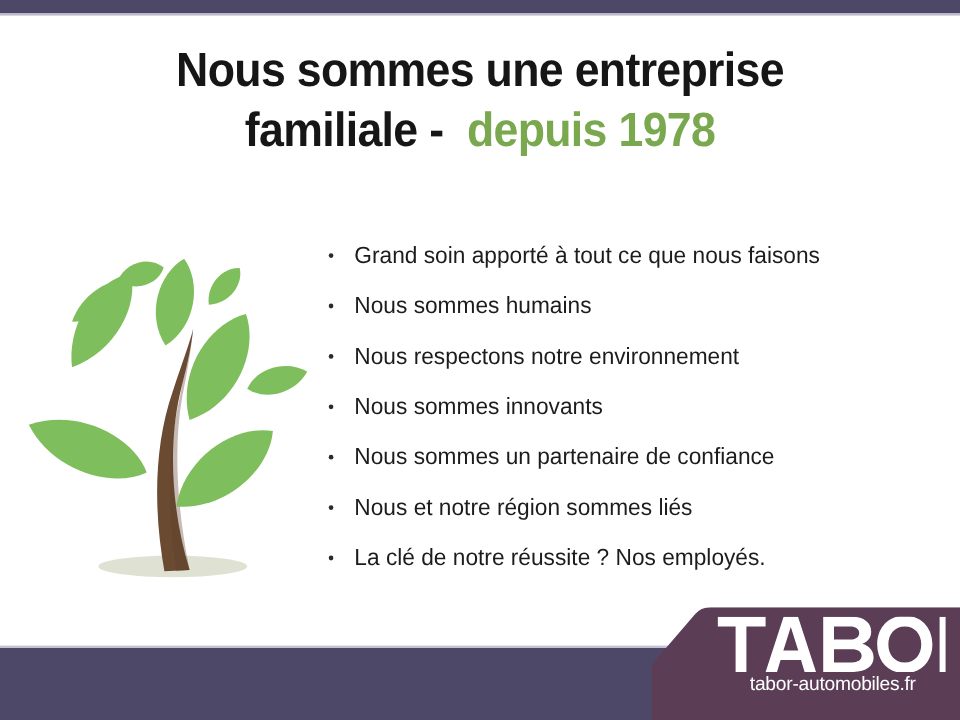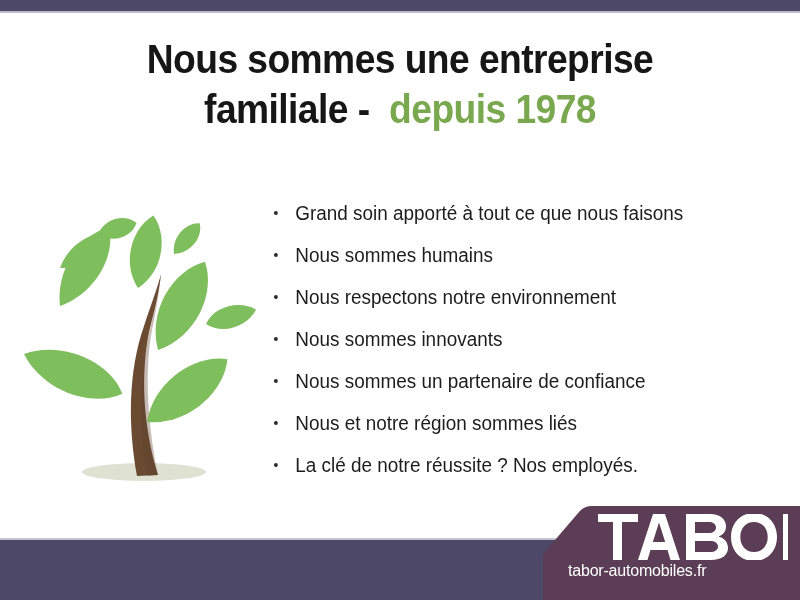--- a/index.html
+++ b/index.html
@@ -120,24 +120,24 @@
     position: absolute;
     left: 598px;
     top: 514px;
     width: 190px;
     height: 46px;
   }
   .logo-wordmark svg { display: block; width: 100%; height: 100%; }
 
   .logo-tagline {
     position: absolute;
-    left: 568px;
+    left: 598px;
     top: 562px;
     width: 192px;
-    text-align: left;
+    text-align: center;
     font-size: 16px;
     color: #ffffff;
     letter-spacing: -0.2px;
     white-space: nowrap;
     font-family: "Liberation Sans", sans-serif;
   }
 </style>
 </head>
 <body>
 

